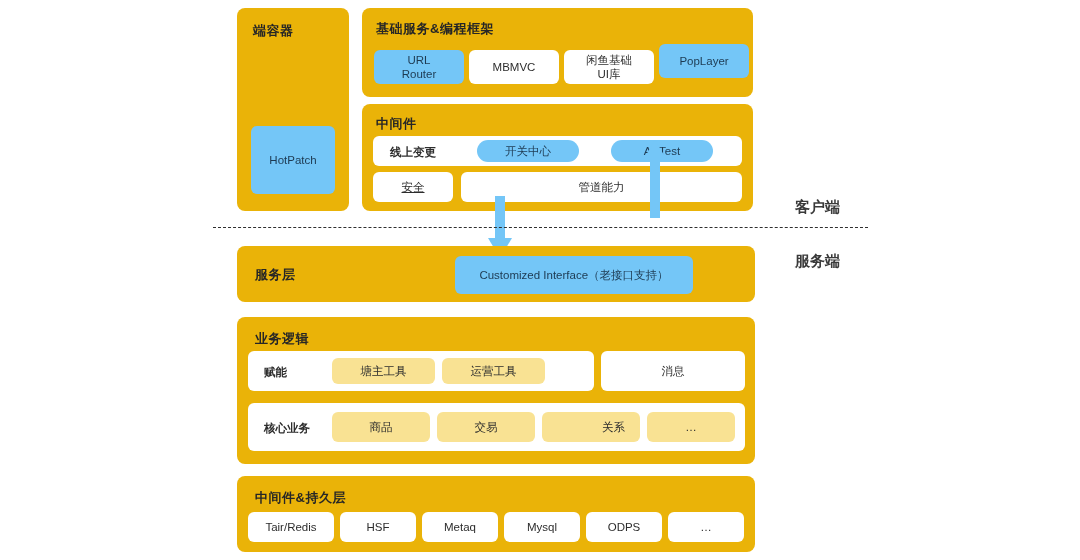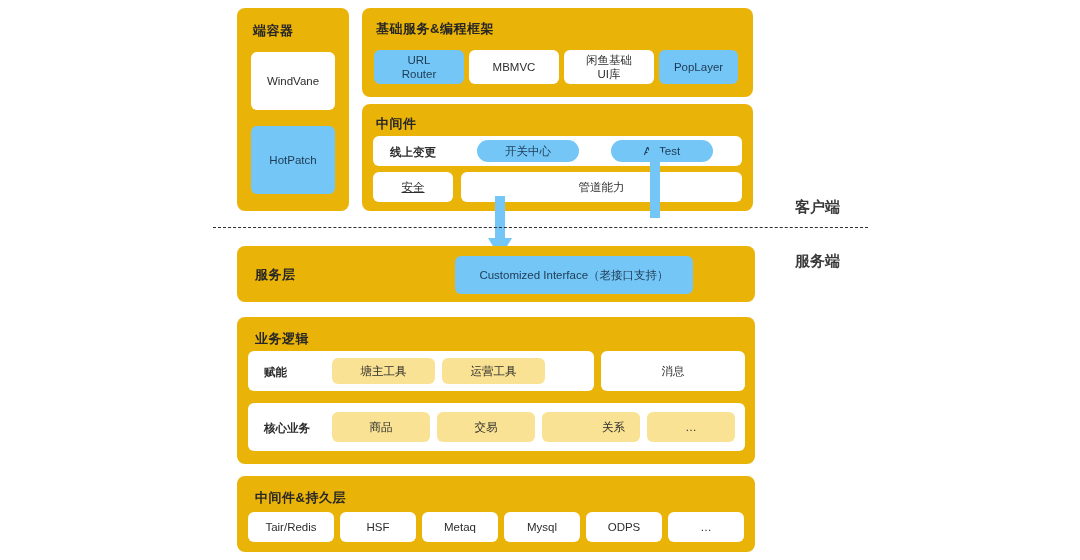--- a/index.html
+++ b/index.html
@@ -85,42 +85,39 @@
     position: absolute;
   }
 
   .cjk { font-family: "Liberation Sans", "DejaVu Sans", sans-serif; }
 </style>
 </head>
 <body>
 
 <div class="panel" style="left:237px; top:8px; width:112px; height:203px;">
   <div class="panel-title cjk" style="left:16px; top:14px;">端容器</div>
-  <div class="chip white" style="left:14px; top:44px; width:84px; height:58px;">
-    <span>WindVane</span>
-  </div>
   <div class="chip blue" style="left:14px; top:118px; width:84px; height:68px;">
     <span>HotPatch</span>
   </div>
 </div>
 
 <div class="panel" style="left:362px; top:8px; width:391px; height:89px;">
   <div class="panel-title cjk" style="left:14px; top:12px;">基础服务&amp;编程框架</div>
   <div class="chip blue" style="left:12px; top:42px; width:90px; height:34px;">
     <span>URL
 Router</span>
   </div>
   <div class="chip white" style="left:107px; top:42px; width:90px; height:34px;">
     <span>MBMVC</span>
   </div>
   <div class="chip white" style="left:202px; top:42px; width:90px; height:34px;">
     <span>闲鱼基础
 UI库</span>
   </div>
-  <div class="chip blue" style="left:297px; top:42px; width:79px; height:34px;justify-content:center;">
+  <div class="chip blue" style="left:297px; top:36px; width:90px; height:34px;justify-content:center;">
     <span>PopLayer</span>
   </div>
 </div>
 
 <div class="panel" style="left:362px; top:104px; width:391px; height:107px;">
   <div class="panel-title cjk" style="left:14px; top:11px;">中间件</div>
 
   <div class="row-white" style="left:11px; top:32px; width:369px; height:30px;">
     <div class="row-label cjk" style="left:17px; top:9px;">线上变更</div>
     <div class="chip blue" style="left:104px; top:4px; width:102px; height:22px; border-radius:11px;">

